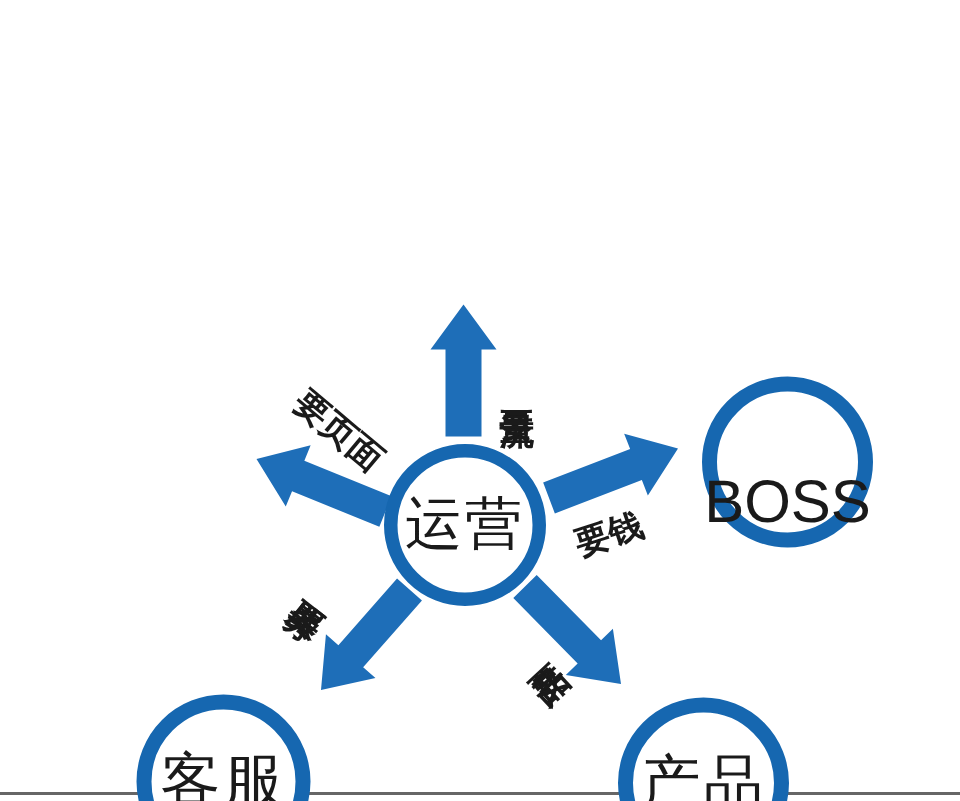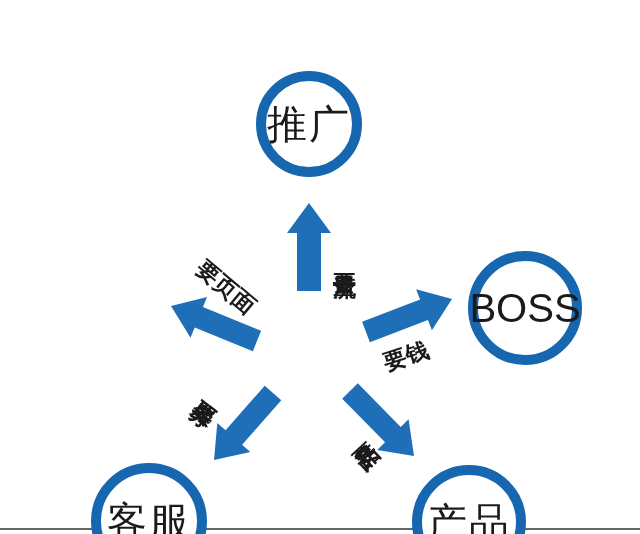--- a/index.html
+++ b/index.html
@@ -26,21 +26,21 @@
   .node-center{border-width:9px;}
   .node-center .node-label{font-size:38px;}
   .edge-label{
     position:absolute;z-index:1;color:var(--text,#1a1a1a);
     font-size:23px;font-weight:600;line-height:1.05;white-space:nowrap;
   }
   .vertical{writing-mode:vertical-rl;text-orientation:upright;letter-spacing:1px;}
   
   .node-promotion{left:256px;top:71px;width:106px;height:106px;}
   .node-design{left:33px;top:255px;width:114px;height:114px;}
-  .node-boss{left:468px;top:251px;width:114px;height:114px;}
+  .node-boss{left:468px;top:251px;width:114px;height:114px;align-items:flex-end;}
   .node-center{left:256px;top:296px;width:108px;height:108px;}
   .node-service{left:91px;top:463px;width:116px;height:116px;}
   .node-product{left:412px;top:465px;width:114px;height:114px;}
   
   .lbl-traffic{left:345px;top:256px;transform:translate(-50%,-50%);}
   .lbl-page{left:226px;top:287px;transform:translate(-50%,-50%) rotate(40deg);}
   .lbl-money{left:406px;top:356px;transform:translate(-50%,-50%) rotate(-18deg);}
   .lbl-service{left:221px;top:392px;transform:translate(-50%,-50%) rotate(38deg);}
   .lbl-product{left:347px;top:435px;transform:translate(-50%,-50%) rotate(-43deg);}
 </style>
@@ -58,29 +58,29 @@
     <polygon fill="var(--arrow-blue,#1e6eb8)" points="264.7,385.7 225.6,430.2 217.3,422.9 214,460 250.3,452 242.1,444.8 281.3,400.3"></polygon>
     <polygon fill="var(--arrow-blue,#1e6eb8)" points="342.2,398.7 385.1,442.3 377.2,450 414,456 408.6,419.2 400.7,426.9 357.8,383.3"></polygon>
   </svg>
 
   <div class="edge-label vertical lbl-traffic">要流量</div>
   <div class="edge-label lbl-page">要页面</div>
   <div class="edge-label lbl-money">要钱</div>
   <div class="edge-label vertical lbl-service">要服务</div>
   <div class="edge-label vertical lbl-product">要产品</div>
 
-  <div class="node node-promotion">
-    <span class="node-label">推广</span>
-  </div>
 
 
   <div class="node node-boss">
     <span class="node-label">BOSS</span>
   </div>
 
+  <div class="node node-center">
+    <span class="node-label">运营</span>
+  </div>
 
   <div class="node node-service">
     <span class="node-label">客服</span>
   </div>
 
   <div class="node node-product">
     <span class="node-label">产品</span>
   </div>
 
 </div>

